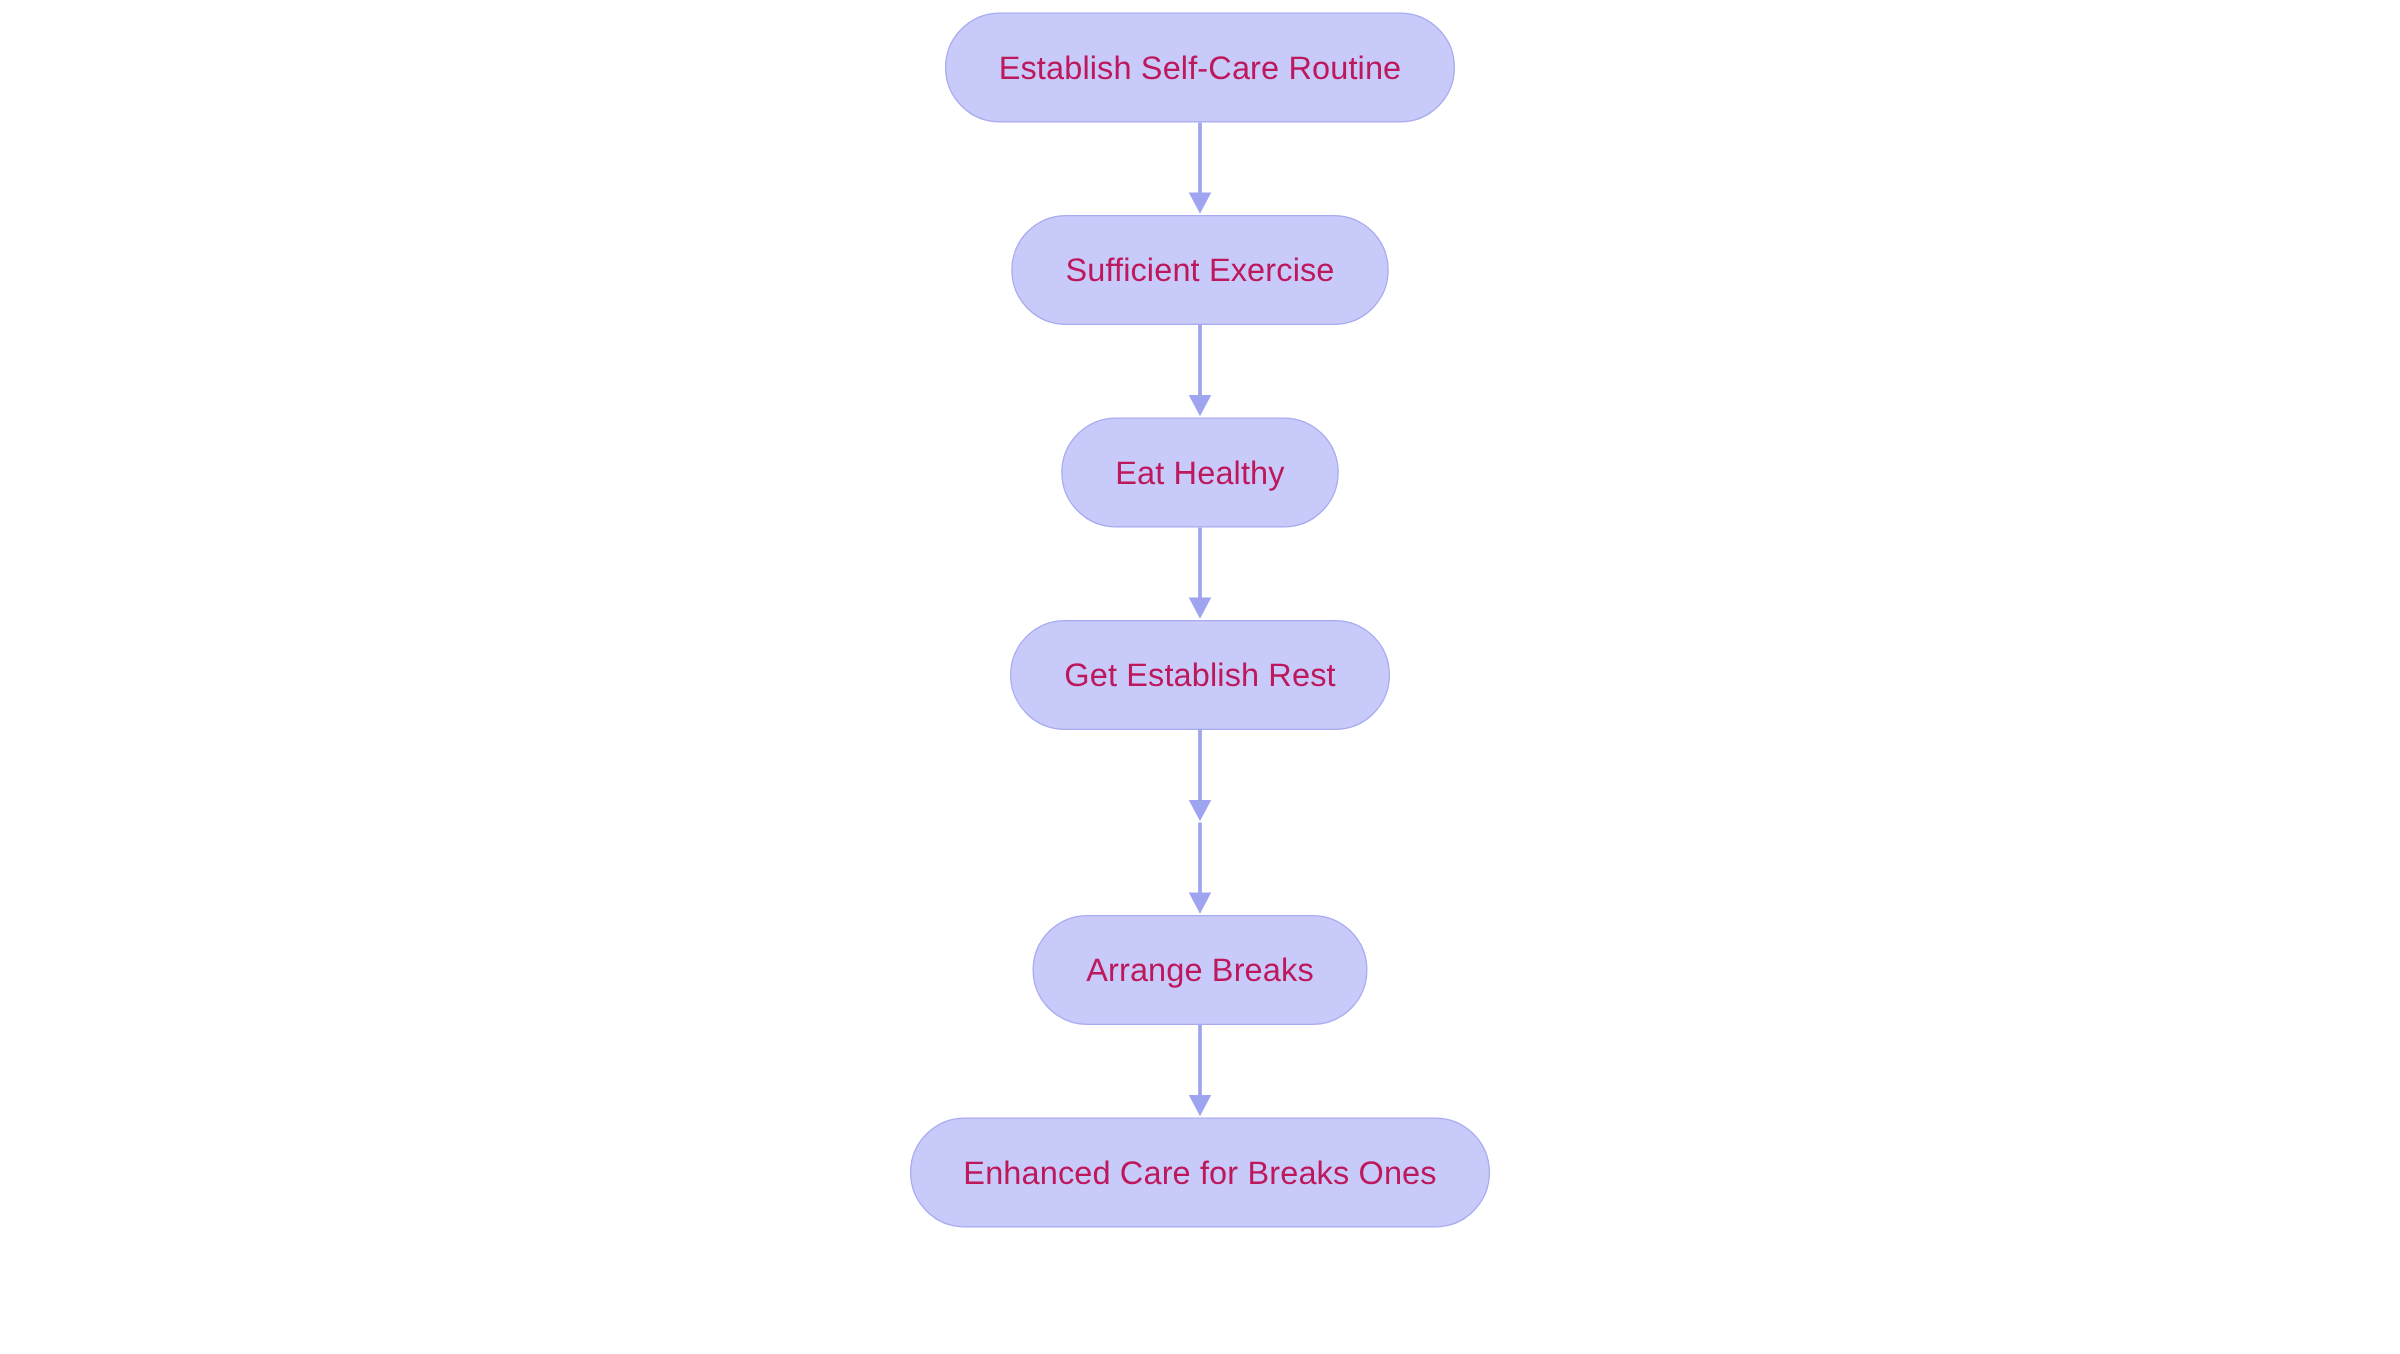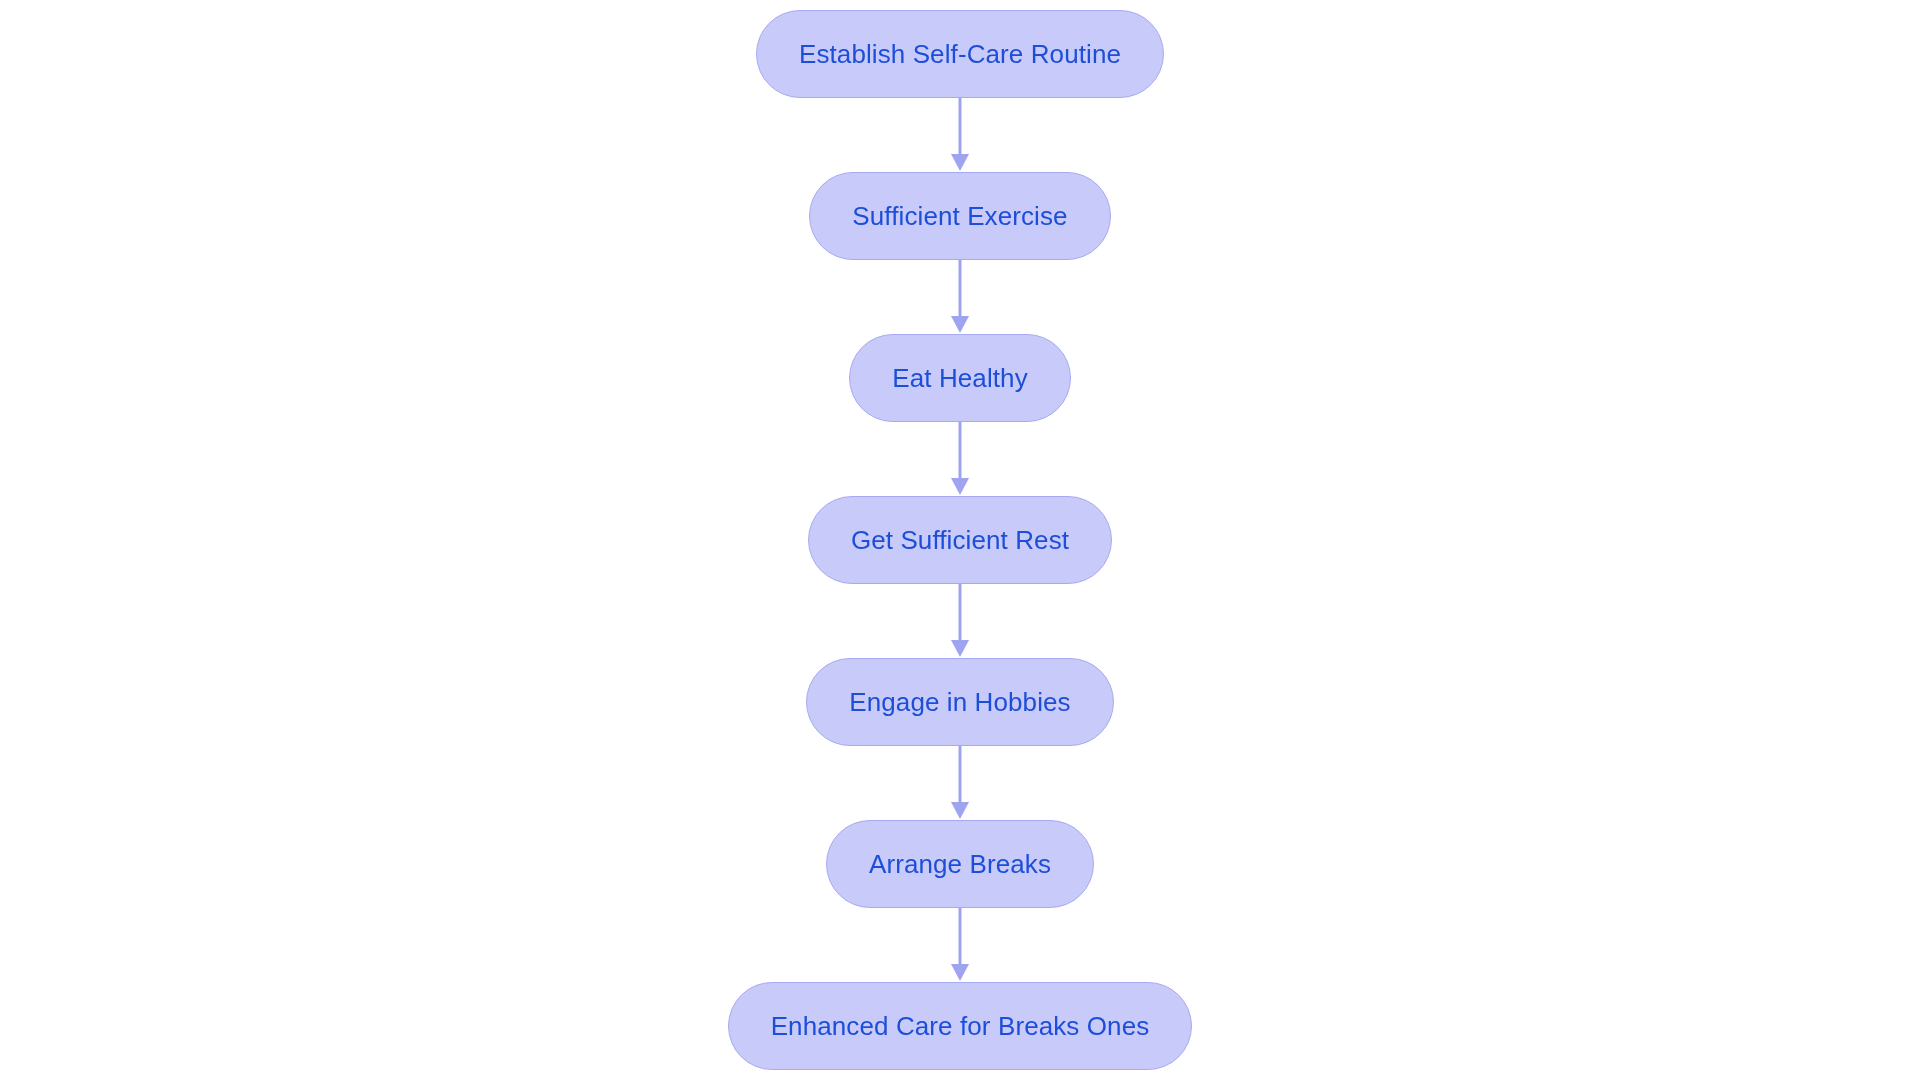--- a/index.html
+++ b/index.html
@@ -41,21 +41,21 @@
     border-radius: 44px;
     padding: 0 42px;
     white-space: nowrap;
     position: relative;
     z-index: 2;
   }
   .node-label {
     font-family: "Liberation Sans", sans-serif;
     font-size: 26px;
     line-height: 1;
-    color: #1d4ed8;
+    color: #be185d;
     letter-spacing: 0.1px;
   }
   .connector {
     width: 30px;
     height: 74px;
     position: relative;
     z-index: 1;
     flex: 0 0 auto;
   }
   .connector svg {
@@ -101,33 +101,30 @@
     </div>
 
     <div class="connector">
       <svg viewBox="0 0 30 74" xmlns="http://www.w3.org/2000/svg" aria-hidden="true">
         <line x1="15" y1="0" x2="15" y2="58" stroke="#9fa4f0" stroke-width="3"></line>
         <polygon points="6,56 24,56 15,73" fill="#9fa4f0"></polygon>
       </svg>
     </div>
 
     <div class="node">
-      <span class="node-label">Get Sufficient Rest</span>
+      <span class="node-label">Get Establish Rest</span>
     </div>
 
     <div class="connector">
       <svg viewBox="0 0 30 74" xmlns="http://www.w3.org/2000/svg" aria-hidden="true">
         <line x1="15" y1="0" x2="15" y2="58" stroke="#9fa4f0" stroke-width="3"></line>
         <polygon points="6,56 24,56 15,73" fill="#9fa4f0"></polygon>
       </svg>
     </div>
 
-    <div class="node">
-      <span class="node-label">Engage in Hobbies</span>
-    </div>
 
     <div class="connector">
       <svg viewBox="0 0 30 74" xmlns="http://www.w3.org/2000/svg" aria-hidden="true">
         <line x1="15" y1="0" x2="15" y2="58" stroke="#9fa4f0" stroke-width="3"></line>
         <polygon points="6,56 24,56 15,73" fill="#9fa4f0"></polygon>
       </svg>
     </div>
 
     <div class="node">
       <span class="node-label">Arrange Breaks</span>

